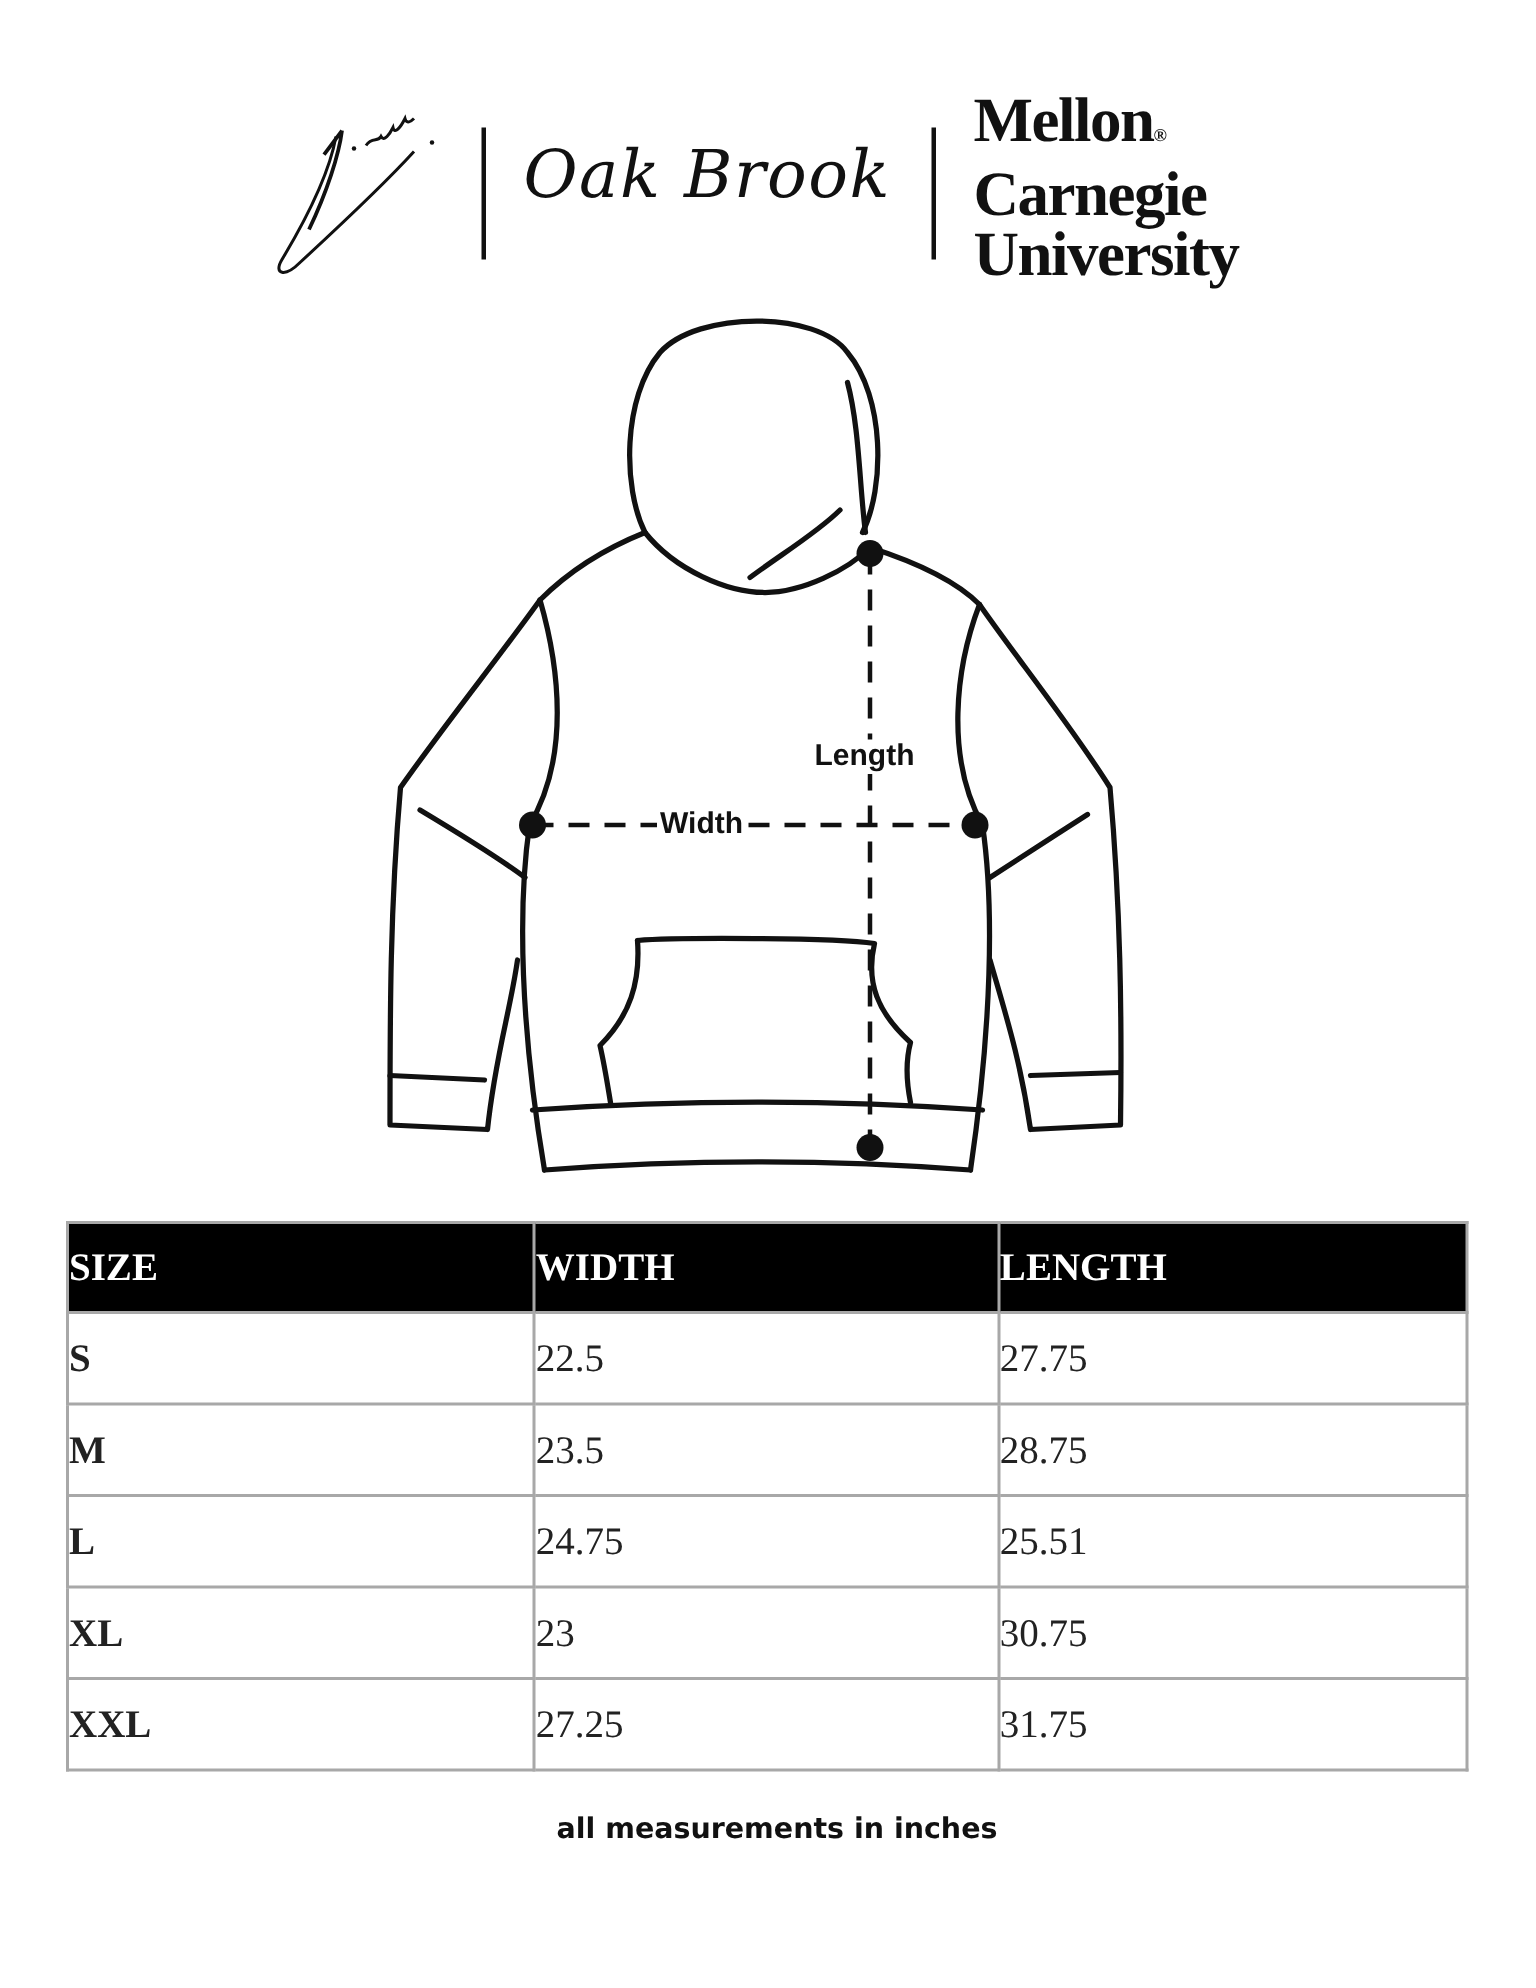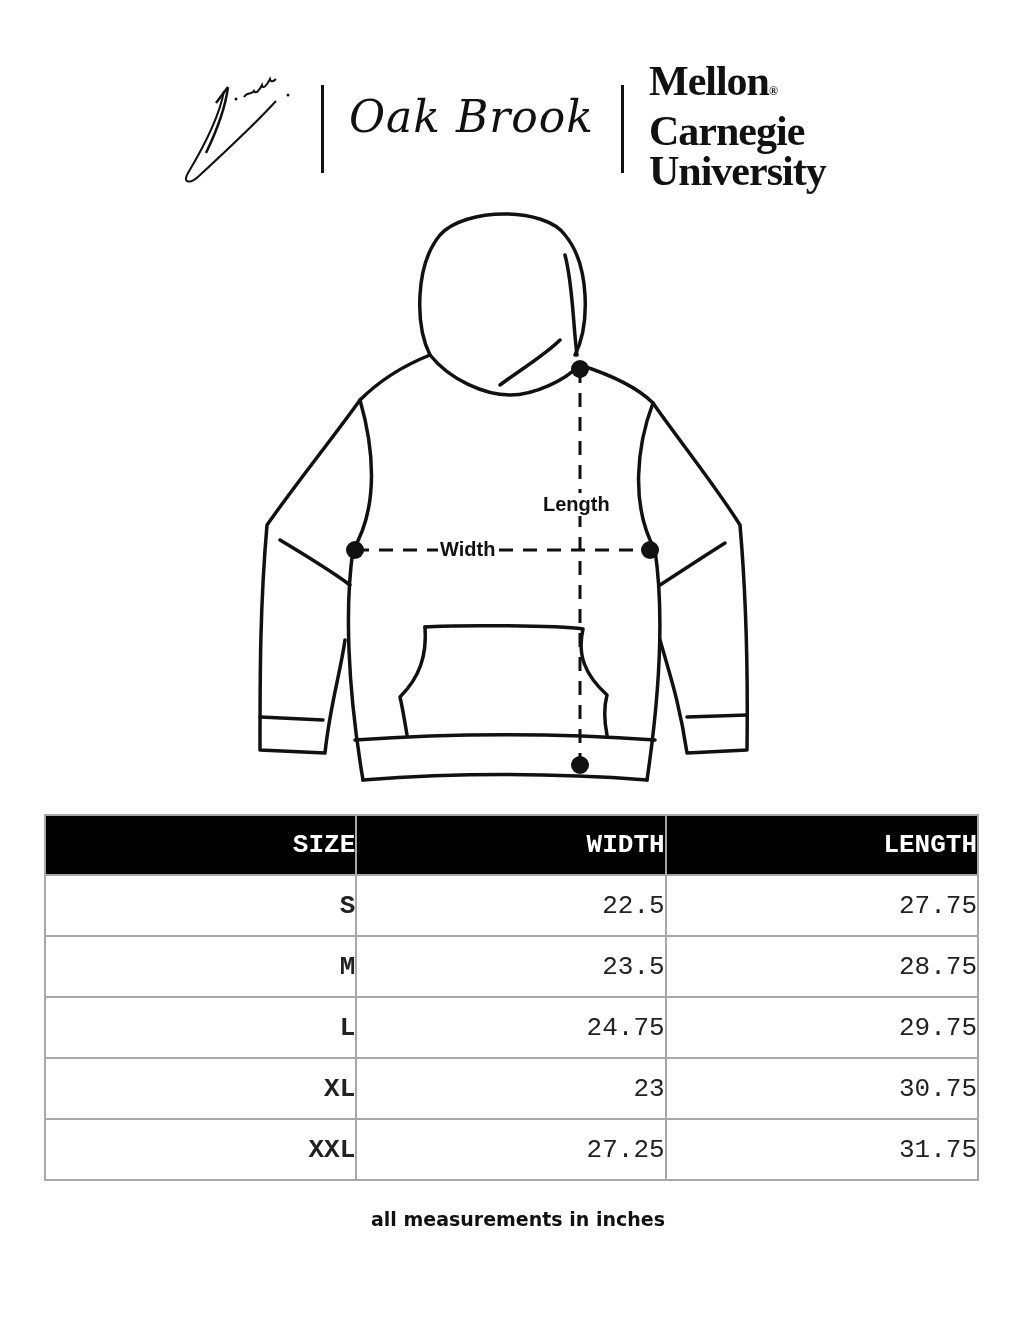--- a/index.html
+++ b/index.html
@@ -14,21 +14,21 @@
   .oak-brook { position: absolute; left: 338px; top: 36px; font-family: "DejaVu Serif", serif; font-style: italic; font-size: 44px; letter-spacing: 1px; color: #111; font-weight: normal; }
   .cmu { position: absolute; left: 638px; top: 6px; font-family: "Liberation Serif", serif; font-weight: bold; font-size: 42px; line-height: 40px; color: #111; letter-spacing: -1px; }
   .cmu .reg { font-size: 12px; vertical-align: baseline; letter-spacing: 0; }
 
   .hoodie { position: absolute; left: 255px; top: 205px; width: 500px; height: 585px; }
   .hoodie svg { width: 100%; height: 100%; }
   .label-width { position: absolute; left: 438px; top: 538px; font-family: "Liberation Sans", sans-serif; font-weight: bold; font-size: 20px; color: #111; background: #fff; padding: 0 2px; }
   .label-length { position: absolute; left: 541px; top: 493px; font-family: "Liberation Sans", sans-serif; font-weight: bold; font-size: 20px; color: #111; background: #fff; padding: 0 2px; }
 
   table.size-table { position: absolute; left: 44px; top: 814px; width: 935px; border-collapse: collapse; }
-  table.size-table th, table.size-table td { border: 2px solid #a8a8a8; text-align: right; font-family: Liberation Mono, monospace; }
+  table.size-table th, table.size-table td { border: 2px solid #a8a8a8; text-align: left; font-family: Liberation Serif, serif; }
   table.size-table th { background: #000; color: #fff; font-weight: bold; font-size: 26px; height: 60px; border-color: #a8a8a8; letter-spacing: 0; }
   table.size-table td { height: 61px; font-size: 26px; color: #222; font-weight: normal; }
   table.size-table td.size-cell { font-weight: bold; }
   .col1 { width: 312px; }
   .col2 { width: 310px; }
   .col3 { width: 313px; }
 
   .footnote { position: absolute; left: 0; top: 1208px; width: 1024px; text-align: center; font-family: "DejaVu Sans", sans-serif; font-weight: bold; font-size: 19px; color: #111; padding-left: 12px; }
 </style>
 </head>
@@ -114,21 +114,21 @@
       <td>27.75</td>
     </tr>
     <tr>
       <td class="size-cell">M</td>
       <td>23.5</td>
       <td>28.75</td>
     </tr>
     <tr>
       <td class="size-cell">L</td>
       <td>24.75</td>
-      <td>29.75</td>
+      <td>25.51</td>
     </tr>
     <tr>
       <td class="size-cell">XL</td>
       <td>23</td>
       <td>30.75</td>
     </tr>
     <tr>
       <td class="size-cell">XXL</td>
       <td>27.25</td>
       <td>31.75</td>

